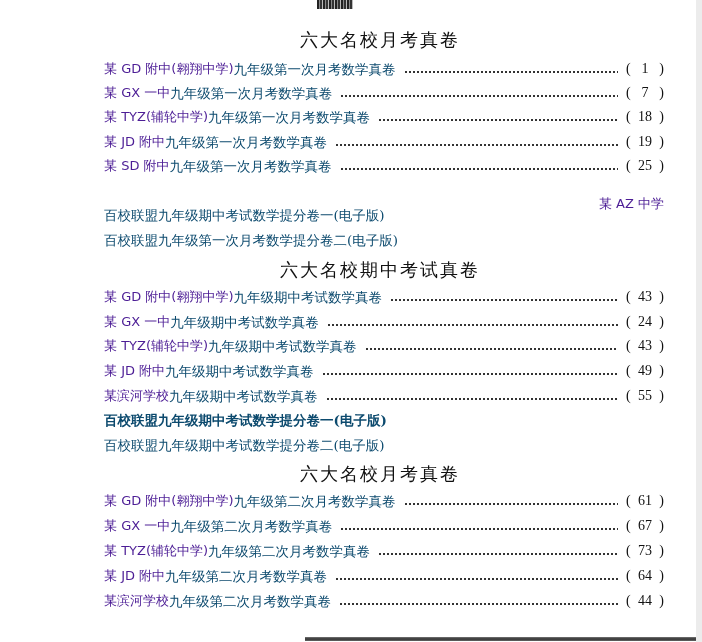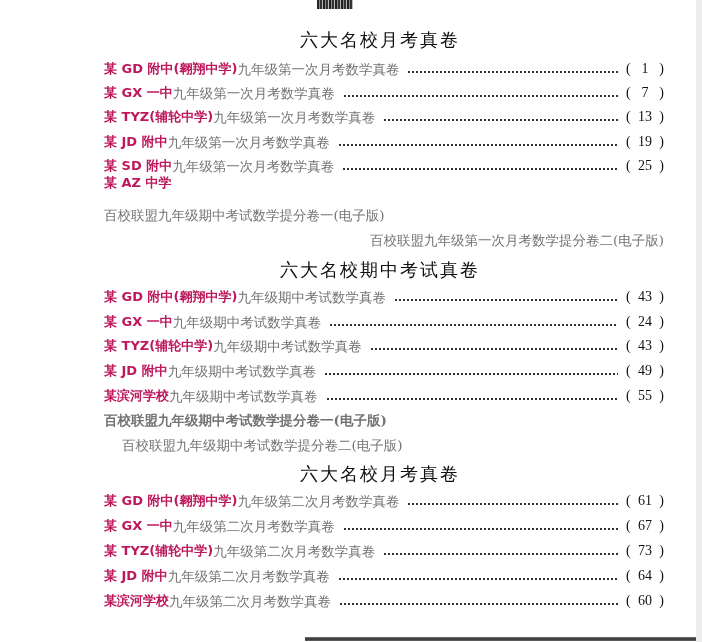--- a/index.html
+++ b/index.html
@@ -28,23 +28,23 @@
     font-size: 18px; letter-spacing: 2px; color: #111;
     height: 26px; line-height: 26px;
   }
   .toc-row {
     position: absolute; left: 104px; width: 560px; height: 22px;
     display: flex; align-items: center;
     font-size: 13.5px; line-height: 22px; white-space: nowrap;
   }
   .toc-row .school {
     font-family: "DejaVu Sans", "Liberation Sans", sans-serif;
-    font-weight: bold; font-size: 13px; color: #be185d;
-  }
-  .toc-row .rest { color: #737373; }
+    font-weight: normal; font-size: 13px; color: #4c1d95;
+  }
+  .toc-row .rest { color: #0c4a6e; }
   .toc-row .leader {
     flex: 1; margin: 0 8px 0 8px; height: 2px; align-self: center;
     background-image: radial-gradient(circle, #333 0.9px, transparent 1.1px);
     background-size: 4px 2px; background-repeat: repeat-x;
     margin-top: 6px;
   }
   .toc-row .page {
     width: 38px; display: flex; justify-content: space-between;
     font-family: "Liberation Serif", "DejaVu Serif", serif; font-size: 14px; color: #111;
   }
@@ -76,21 +76,21 @@
       <span class="num">7</span>
       <span>)</span>
     </span>
 </div>
 <div class="toc-row" style="top:106px;">
   <span class="school">某 TYZ(辅轮中学)</span>
     <span class="rest">九年级第一次月考数学真卷</span>
   <span class="leader"></span>
   <span class="page">
       <span>(</span>
-      <span class="num">13</span>
+      <span class="num">18</span>
       <span>)</span>
     </span>
 </div>
 <div class="toc-row" style="top:131px;">
   <span class="school">某 JD 附中</span>
     <span class="rest">九年级第一次月考数学真卷</span>
   <span class="leader"></span>
   <span class="page">
       <span>(</span>
       <span class="num">19</span>
@@ -100,27 +100,27 @@
 <div class="toc-row" style="top:155px;">
   <span class="school">某 SD 附中</span>
     <span class="rest">九年级第一次月考数学真卷</span>
   <span class="leader"></span>
   <span class="page">
       <span>(</span>
       <span class="num">25</span>
       <span>)</span>
     </span>
 </div>
-<div class="toc-row" style="top:172px;">
+<div class="toc-row" style="top:193px;justify-content:flex-end;">
   <span class="school">某 AZ 中学</span>
 </div>
 <div class="toc-row" style="top:204px;">
   <span class="rest">百校联盟九年级期中考试数学提分卷一(电子版)</span>
 </div>
-<div class="toc-row" style="top:229px;justify-content:flex-end;">
+<div class="toc-row" style="top:229px;">
   <span class="rest">百校联盟九年级第一次月考数学提分卷二(电子版)</span>
 </div>
 
 <div class="section-title" style="top:257px;">六大名校期中考试真卷</div>
 
 <div class="toc-row" style="top:286px;">
   <span class="school">某 GD 附中(翱翔中学)</span>
     <span class="rest">九年级期中考试数学真卷</span>
   <span class="leader"></span>
   <span class="page">
@@ -165,21 +165,21 @@
   <span class="leader"></span>
   <span class="page">
       <span>(</span>
       <span class="num">55</span>
       <span>)</span>
     </span>
 </div>
 <div class="toc-row" style="top:409px;font-weight:bold;">
   <span class="rest">百校联盟九年级期中考试数学提分卷一(电子版)</span>
 </div>
-<div class="toc-row" style="top:434px;margin-left:18px;">
+<div class="toc-row" style="top:434px;">
   <span class="rest">百校联盟九年级期中考试数学提分卷二(电子版)</span>
 </div>
 
 <div class="section-title" style="top:461px;">六大名校月考真卷</div>
 
 <div class="toc-row" style="top:490px;">
   <span class="school">某 GD 附中(翱翔中学)</span>
     <span class="rest">九年级第二次月考数学真卷</span>
   <span class="leader"></span>
   <span class="page">
@@ -217,19 +217,19 @@
       <span class="num">64</span>
       <span>)</span>
     </span>
 </div>
 <div class="toc-row" style="top:590px;">
   <span class="school">某滨河学校</span>
     <span class="rest">九年级第二次月考数学真卷</span>
   <span class="leader"></span>
   <span class="page">
       <span>(</span>
-      <span class="num">60</span>
+      <span class="num">44</span>
       <span>)</span>
     </span>
 </div>
 
 <div class="bottom-rule"></div>
 <div class="right-strip"></div>
 
 </body></html>

